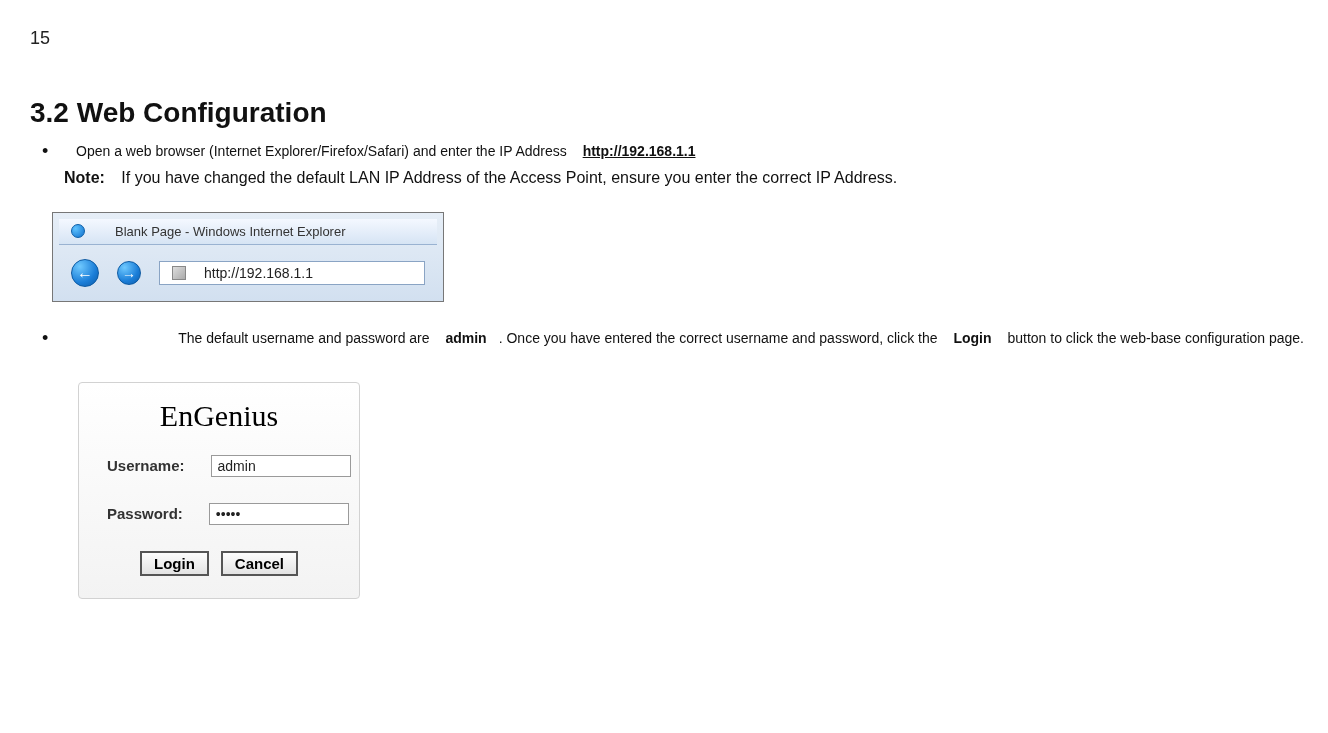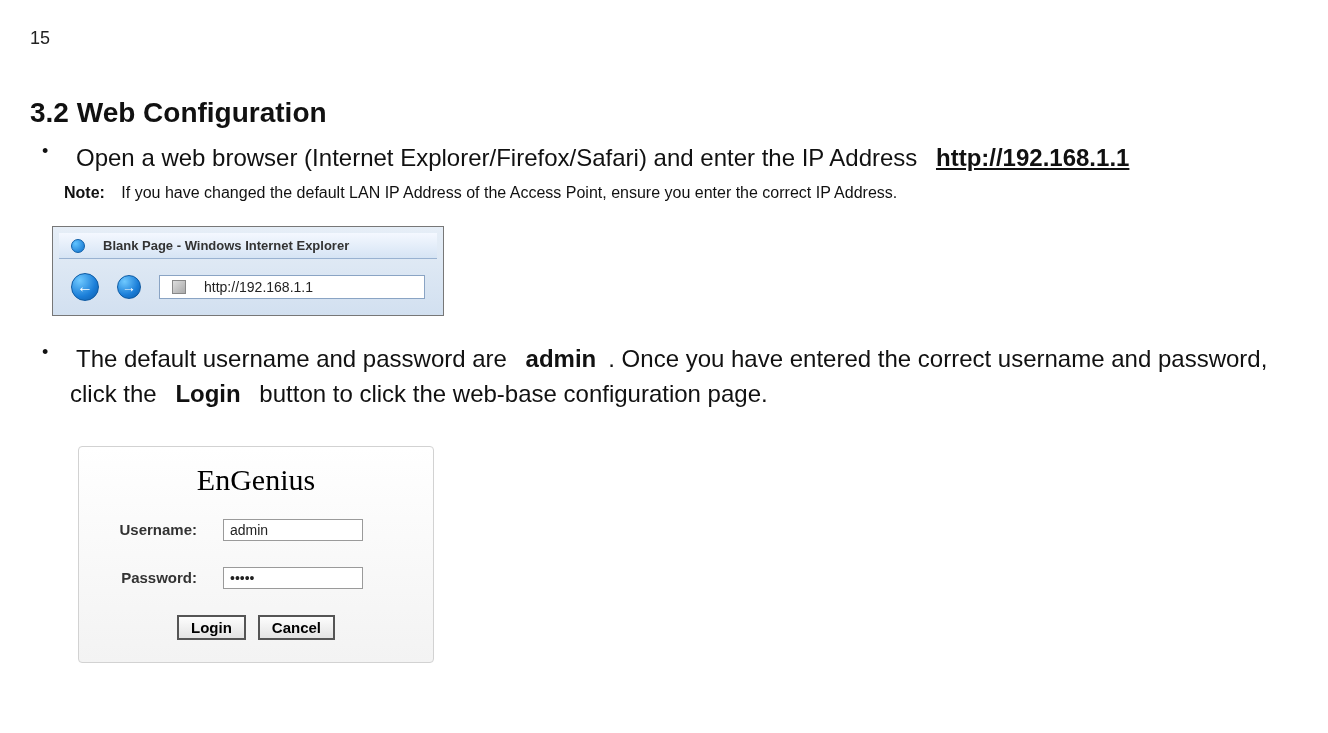--- a/index.html
+++ b/index.html
@@ -31,23 +31,24 @@
     }
     ul.bullets > li::before {
       content: "•";
       position: absolute;
       left: 6px;
       top: 0;
       font-size: 18px;
       color: #111;
     }
     .body-line {
-      font-size: 24px;
+      font-size: 14px;
       color: #111;
       line-height: 1.45;
+      text-align: right;
     }
     .body-line .url {
       font-weight: 700;
       text-decoration: underline;
     }
     .note-line {
       font-size: 16px;
       color: #111;
       margin-top: 2px;
       padding-left: 28px;
@@ -56,28 +57,27 @@
     .note-line .bold { font-weight: 700; }
     .browser-shot {
       margin: 22px 0 26px 28px;
       width: 392px;
       border: 1px solid #777;
       background: linear-gradient(#e6eef7,#d2e0f0);
     }
     .browser-titlebar {
       display: flex;
       align-items: center;
-      gap: 6px;
+      gap: 18px;
       height: 26px;
       padding: 0 6px;
       background: linear-gradient(#f4f8ff,#d6e4f4);
       border-bottom: 1px solid #99b2d1;
       font-size: 13px;
       color: #333;
-      font-weight: bold;
     }
     .ie-icon {
       width: 14px; height: 14px;
       border-radius: 50%;
       background: radial-gradient(circle at 30% 30%, #5fc3ff, #1170cc);
       border: 1px solid #0b5ea8;
       position: relative;
     }
     .browser-addr-row {
       display: flex;
@@ -111,21 +111,21 @@
     }
     .addr-text {
       font-size: 14px; color: #222;
       font-family: Arial, sans-serif;
     }
     .bullet2 { margin-top: 4px; }
     .bullet2 .body-line { margin-bottom: 4px; }
     .bold-inline { font-weight: 700; }
     .login-panel {
       margin: 34px 0 0 54px;
-      width: 356px;
+      width: 282px;
       border: 1px solid #d2d2d2;
       border-radius: 4px;
       background: linear-gradient(#fff,#f3f3f3);
       padding: 10px 0 10px 0;
     }
     .login-heading {
       text-align: center;
       font-size: 30px;
       font-family: Georgia, "Times New Roman", serif;
       color: #000;

